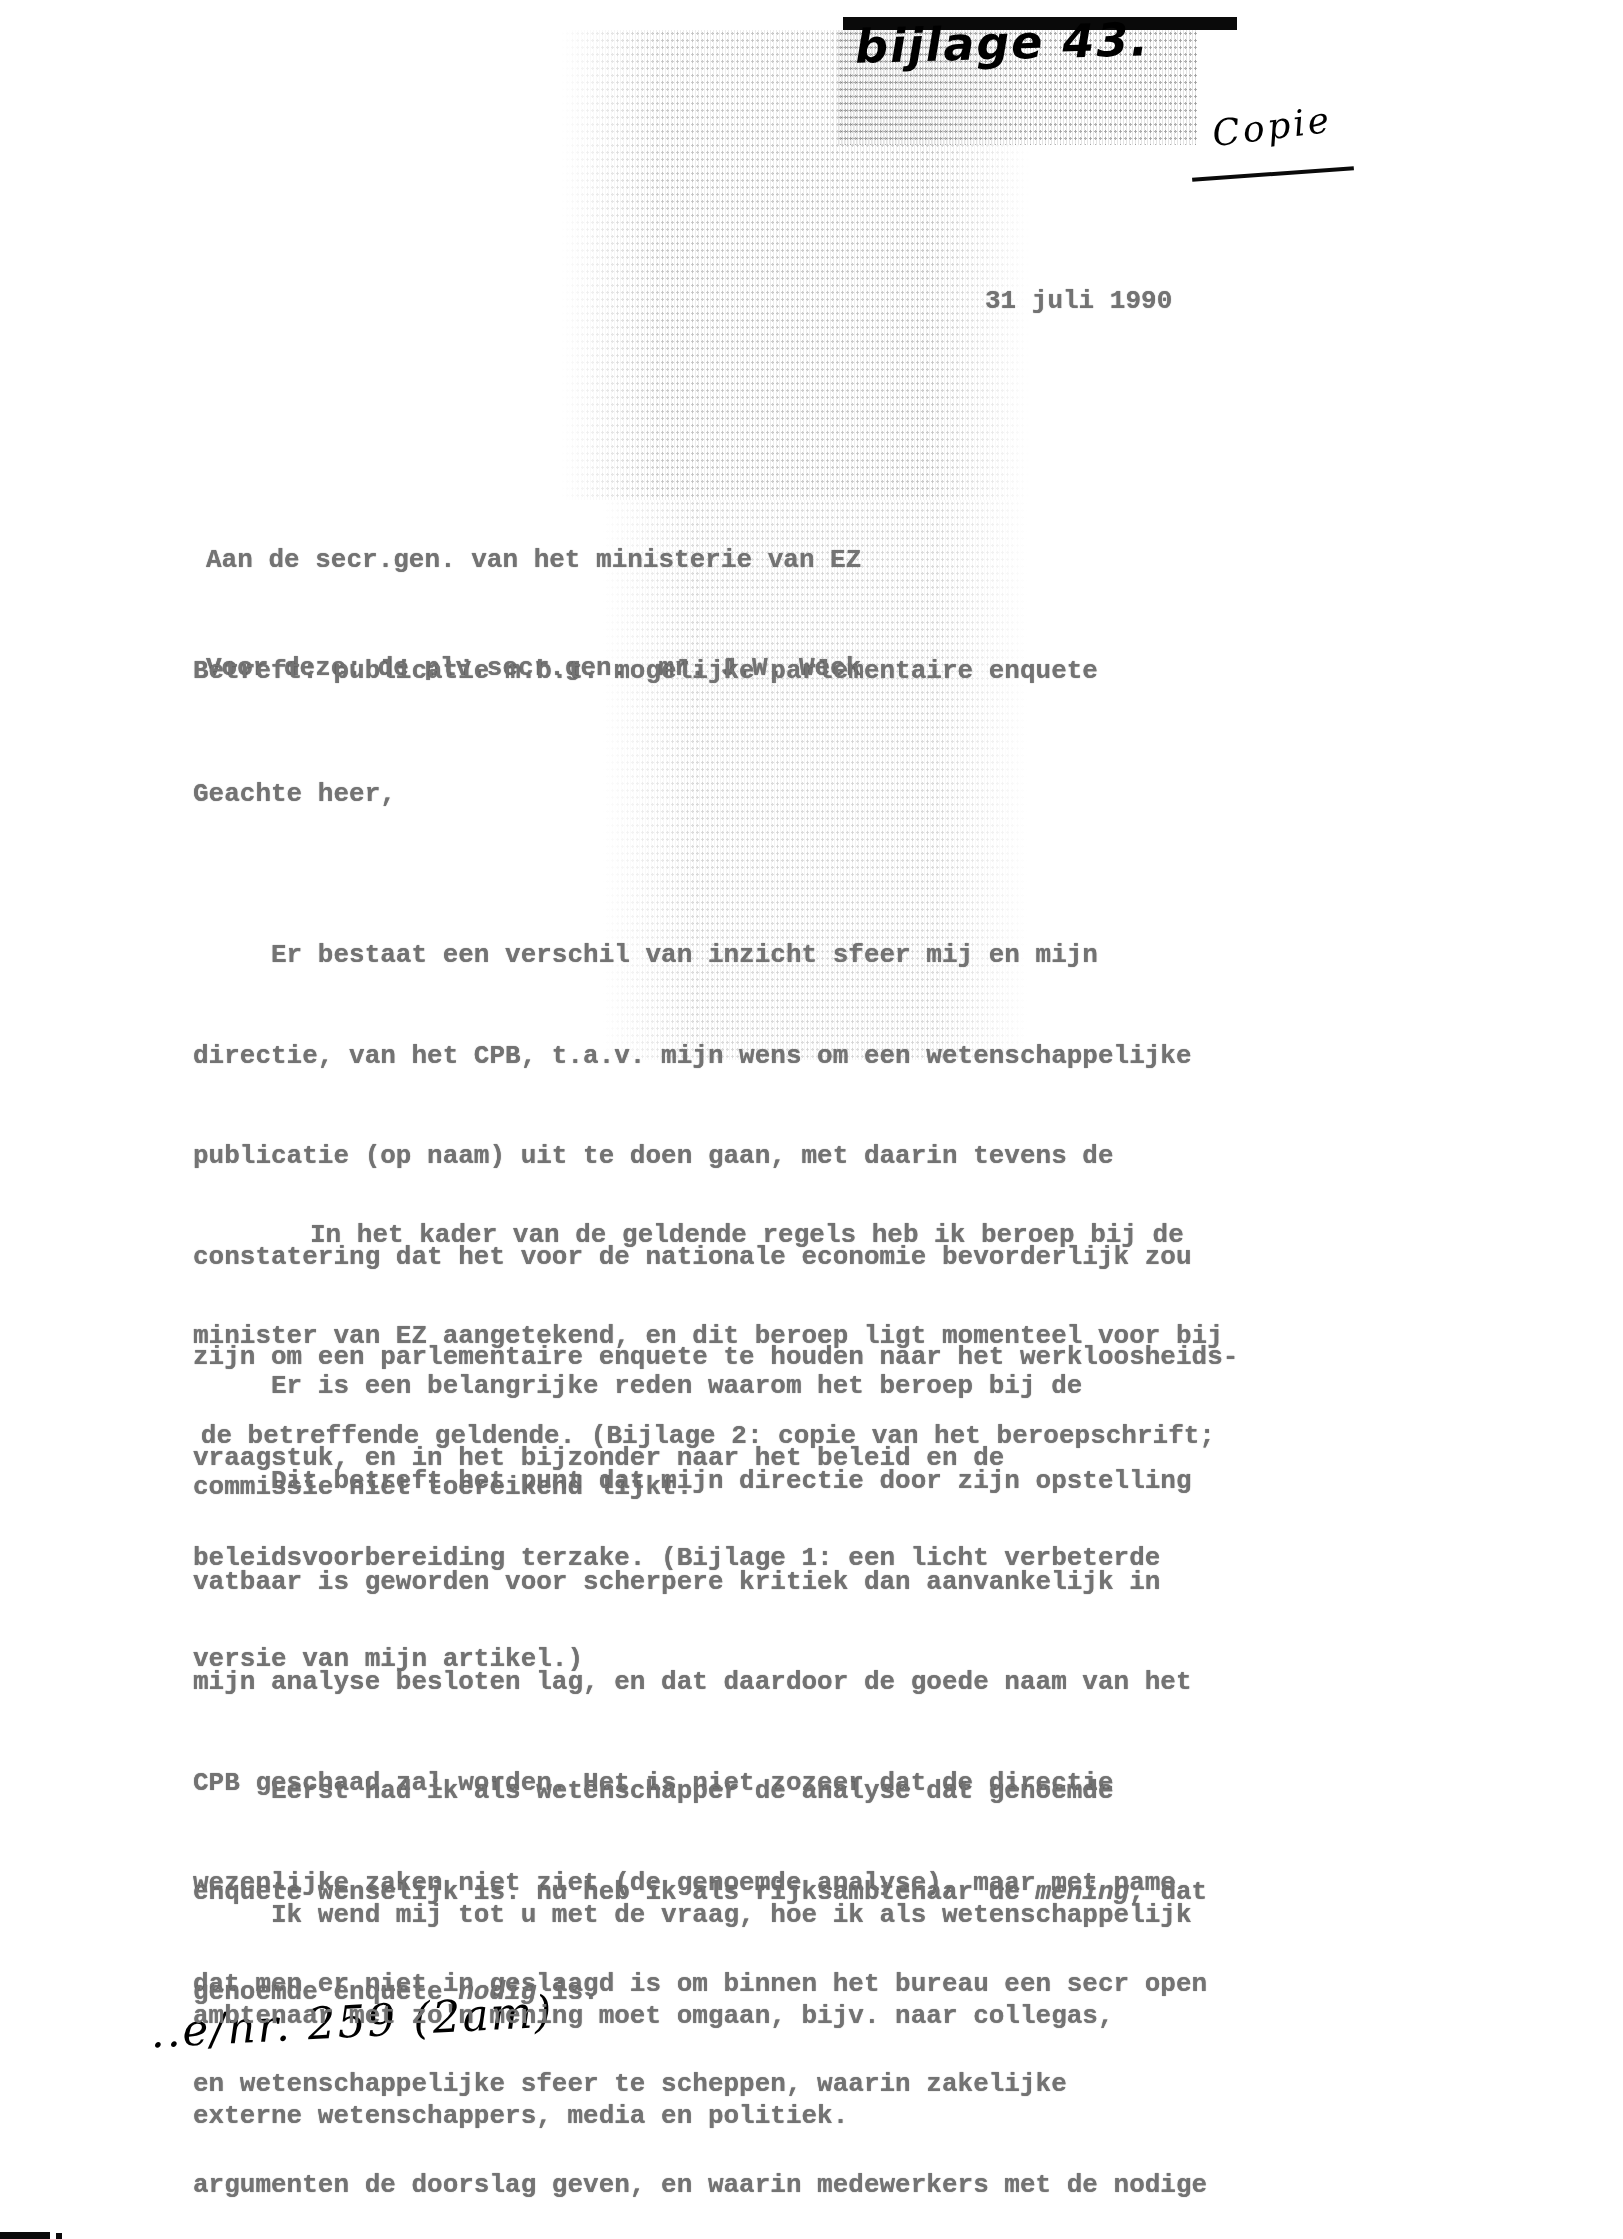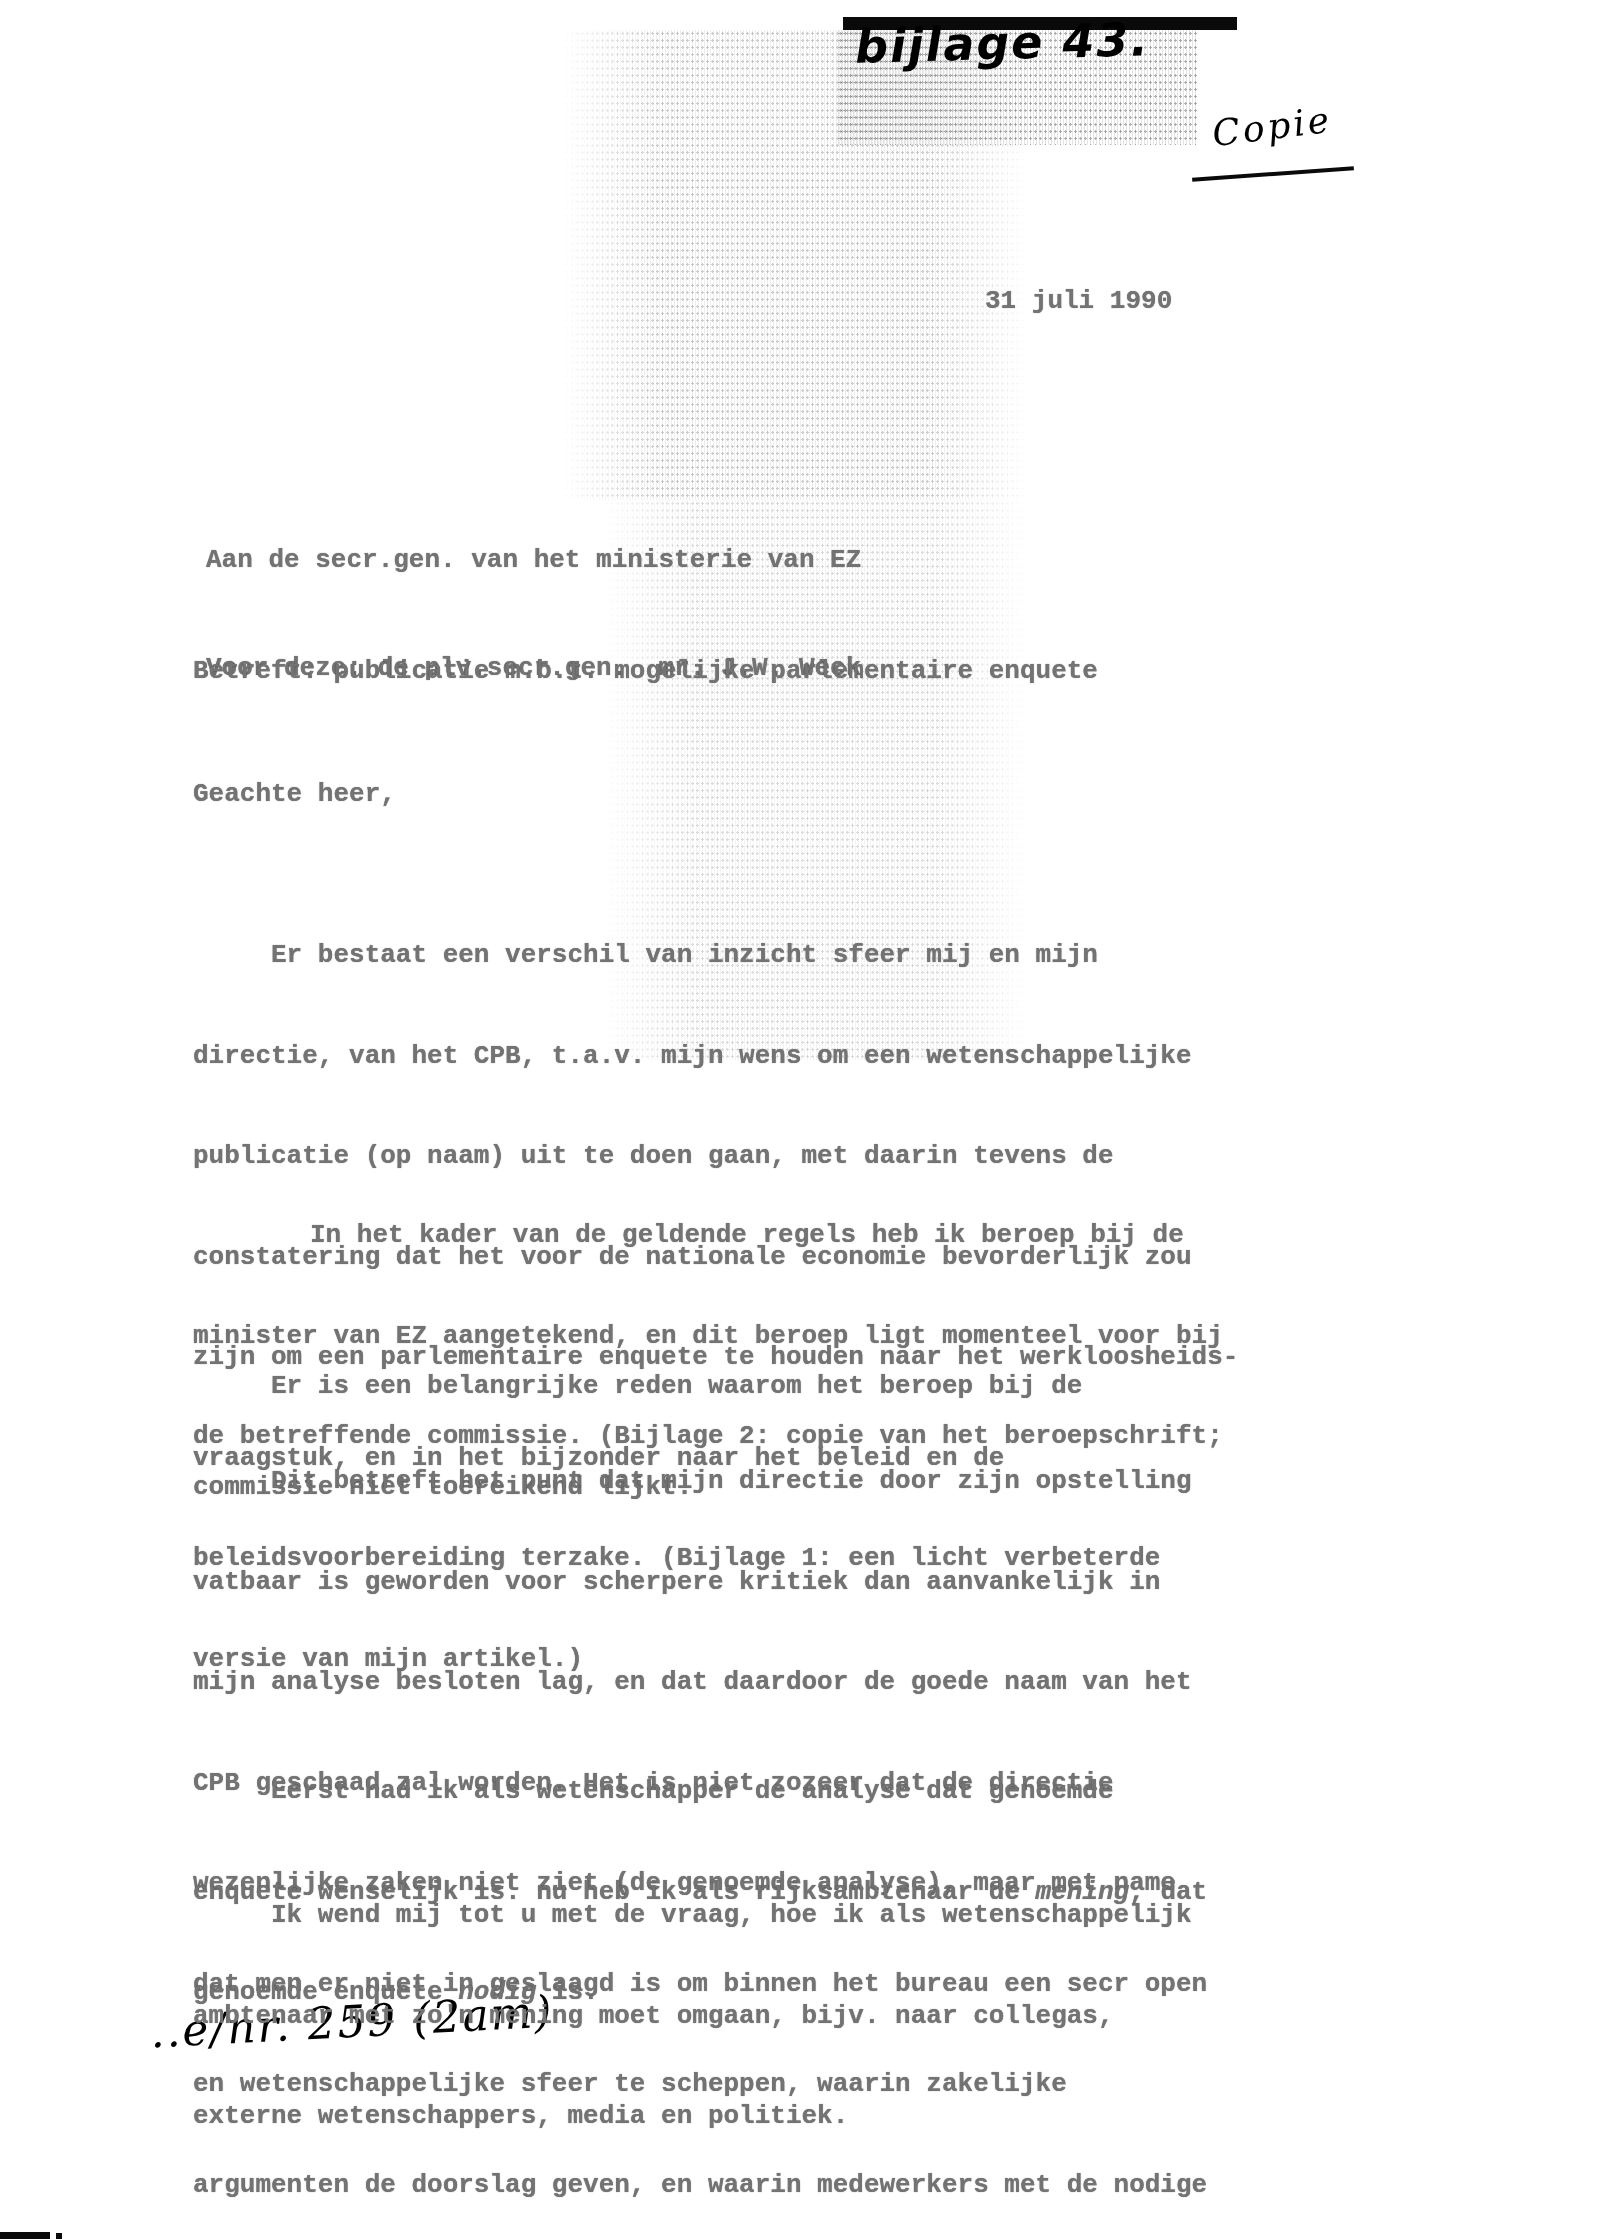--- a/index.html
+++ b/index.html
@@ -82,21 +82,21 @@
     <div class="line">constatering dat het voor de nationale economie bevorderlijk zou</div>
     <div class="line">zijn om een parlementaire enquete te houden naar het werkloosheids-</div>
     <div class="line">vraagstuk, en in het bijzonder naar het beleid en de</div>
     <div class="line">beleidsvoorbereiding terzake. (Bijlage 1: een licht verbeterde</div>
     <div class="line">versie van mijn artikel.)</div>
   </div>
 
   <div class="tw" style="left:193px; top:1152px;text-align:center;">
     <div class="line">     In het kader van de geldende regels heb ik beroep bij de</div>
     <div class="line">minister van EZ aangetekend, en dit beroep ligt momenteel voor bij</div>
-    <div class="line">de betreffende commissie. (Bijlage 2: copie van het beroepschrift;</div>
+    <div class="line">de betreffende geldende. (Bijlage 2: copie van het beroepschrift;</div>
   </div>
 
   <div class="tw" style="left:193px; top:1303px;">
     <div class="line">     Er is een belangrijke reden waarom het beroep bij de</div>
     <div class="line">commissie niet toereikend lijkt.</div>
   </div>
 
   <div class="tw" style="left:193px; top:1398px;">
     <div class="line">     Dit betreft het punt dat mijn directie door zijn opstelling</div>
     <div class="line">vatbaar is geworden voor scherpere kritiek dan aanvankelijk in</div>

